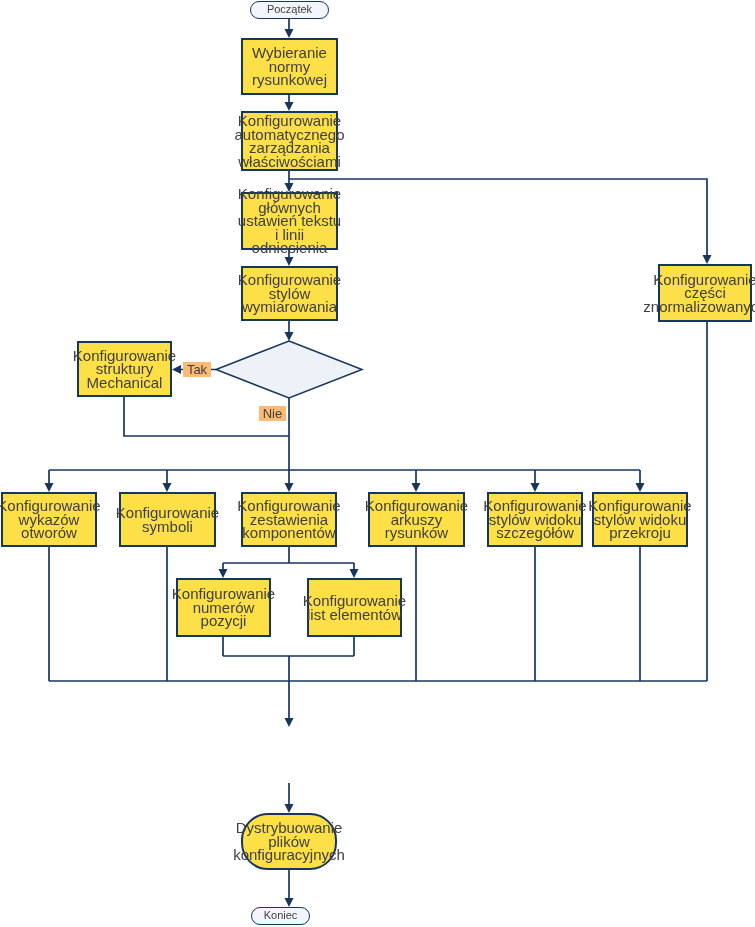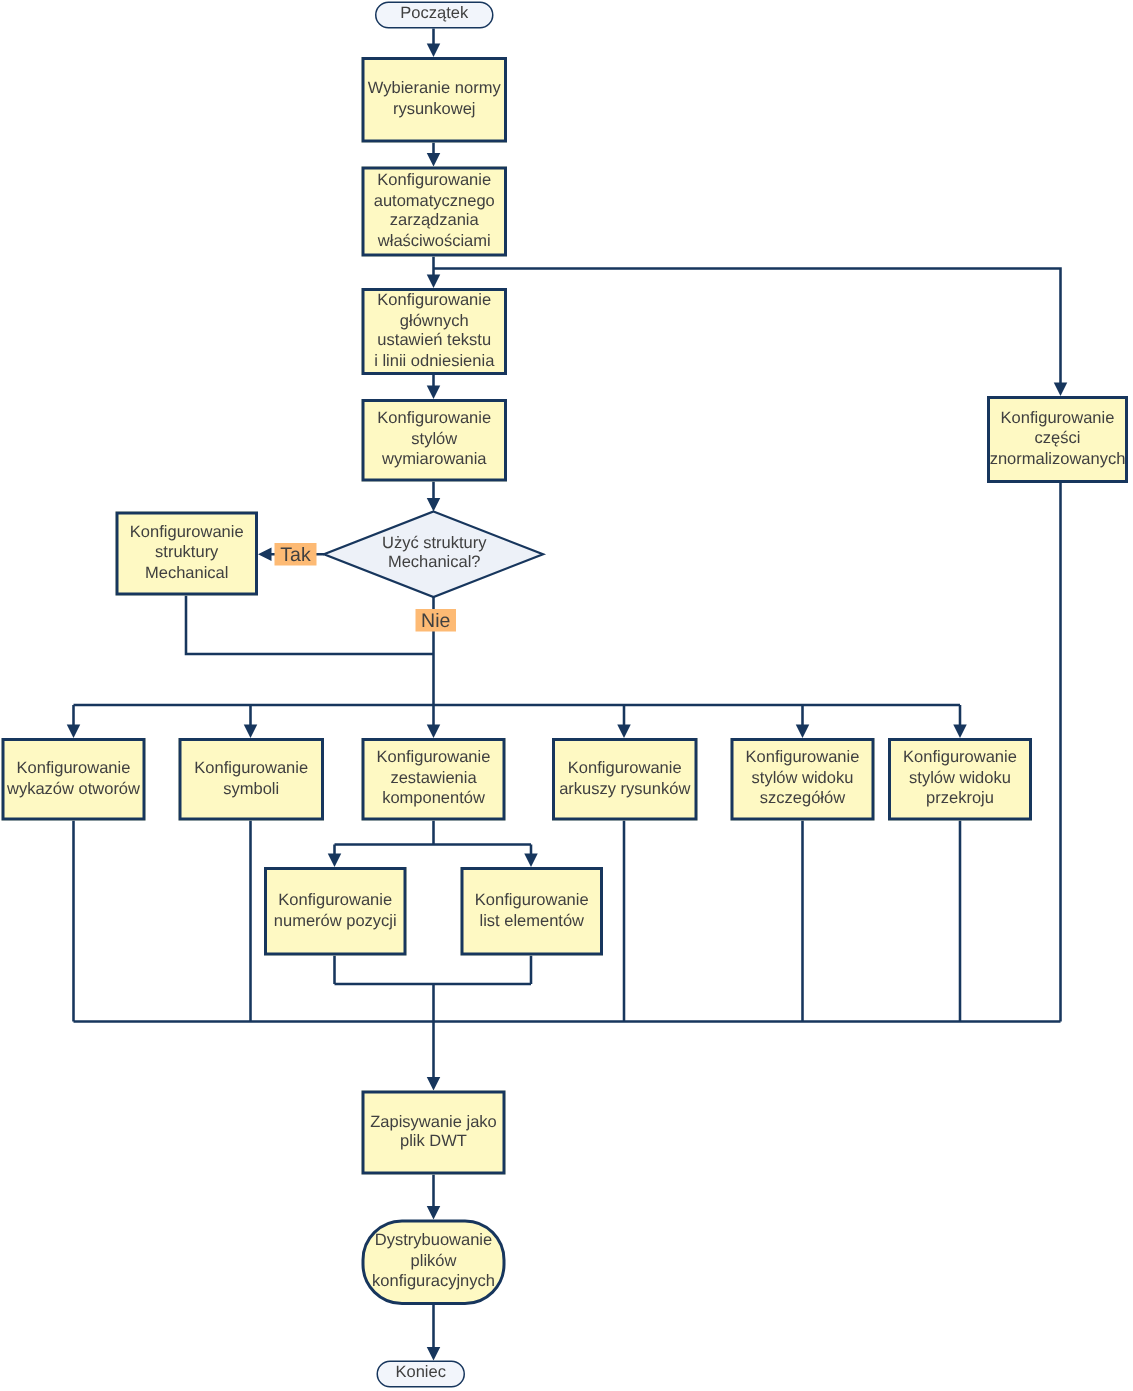--- a/index.html
+++ b/index.html
@@ -6,23 +6,23 @@
   #canvas{
     position:relative;
     width:755px;height:927px;
     background:#ffffff;
     font-family:"Liberation Sans","DejaVu Sans",sans-serif;
     overflow:hidden;
   }
   #wires{position:absolute;left:0;top:0;width:755px;height:927px;z-index:0;}
   .node{
     position:absolute;box-sizing:border-box;z-index:1;
-    border:2px solid #17365d;background:#fef9c3;color:#404040;
+    border:2px solid #17365d;background:#fde047;color:#404040;
     display:flex;align-items:center;justify-content:center;
-    text-align:center;font-size:11px;line-height:13.5px;
+    text-align:center;font-size:15px;line-height:13.5px;
     white-space:pre-line;padding:1px 1px;
   }
   .terminal{
     border-radius:10px;background:#f2f5fb;border-width:1.5px;
     font-size:11px;white-space:nowrap;
   }
   .diamond-label{
     position:absolute;z-index:2;color:#404040;background:transparent;
     display:flex;align-items:center;justify-content:center;text-align:center;
     font-size:11px;line-height:13.5px;white-space:pre-line;border:0;padding:0;
@@ -94,26 +94,24 @@
 
   <div class="node" style="left:241px;top:192px;width:97px;height:58px;">Konfigurowanie
 głównych
 ustawień tekstu
 i linii odniesienia</div>
 
   <div class="node" style="left:241px;top:266px;width:97px;height:55px;">Konfigurowanie
 stylów
 wymiarowania</div>
 
-  <div class="diamond-label" style="left:229px;top:355px;width:121px;height:28px;">Użyć struktury
-Mechanical?</div>
 
   <div class="edge-label" style="left:183px;top:362px;width:26px;height:15px;">Tak</div>
 
-  <div class="edge-label" style="left:277px;top:406px;width:25px;height:15px;">Nie</div>
+  <div class="edge-label" style="left:259px;top:406px;width:25px;height:15px;">Nie</div>
 
   <div class="node" style="left:77px;top:341px;width:95px;height:56px;">Konfigurowanie
 struktury
 Mechanical</div>
 
   <div class="node" style="left:658px;top:264px;width:94px;height:58px;">Konfigurowanie
 części
 znormalizowanych</div>
 
   <div class="node" style="left:1px;top:492px;width:96px;height:55px;">Konfigurowanie
@@ -136,22 +134,20 @@
   <div class="node" style="left:592px;top:492px;width:96px;height:55px;">Konfigurowanie
 stylów widoku
 przekroju</div>
 
   <div class="node" style="left:176px;top:578px;width:95px;height:59px;">Konfigurowanie
 numerów pozycji</div>
 
   <div class="node" style="left:307px;top:578px;width:95px;height:59px;">Konfigurowanie
 list elementów</div>
 
-  <div class="node" style="left:241px;top:727px;width:96px;height:56px;">Zapisywanie jako
-plik DWT</div>
 
   <div class="node" style="left:241px;top:813px;width:96px;height:57px;border-radius:27px;">Dystrybuowanie
 plików
 konfiguracyjnych</div>
 
   <div class="node terminal" style="left:251px;top:907px;width:59px;height:18px;">Koniec</div>
 
 </div>
 
 </body></html>

